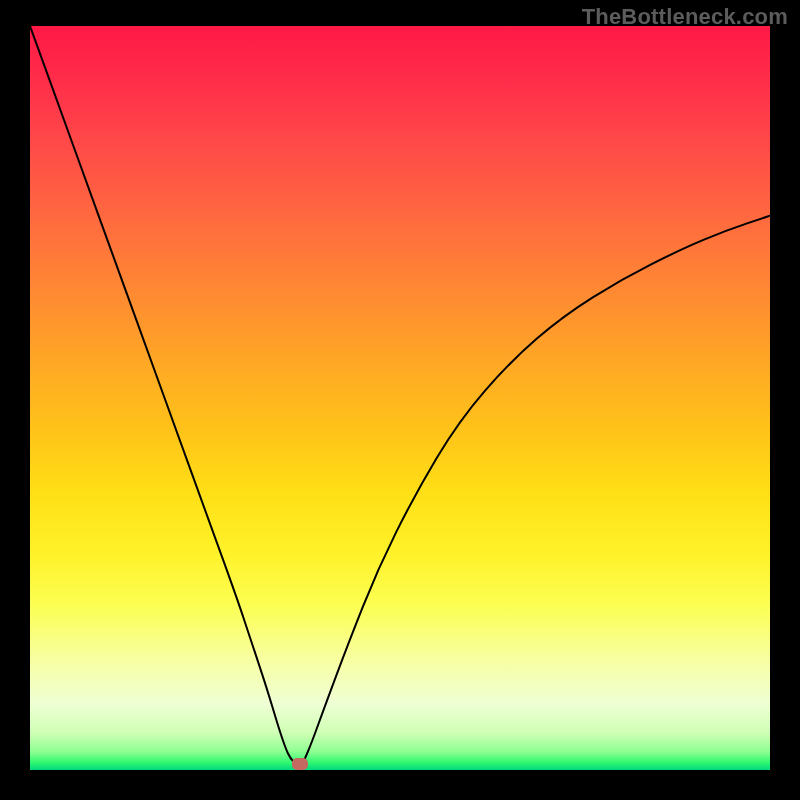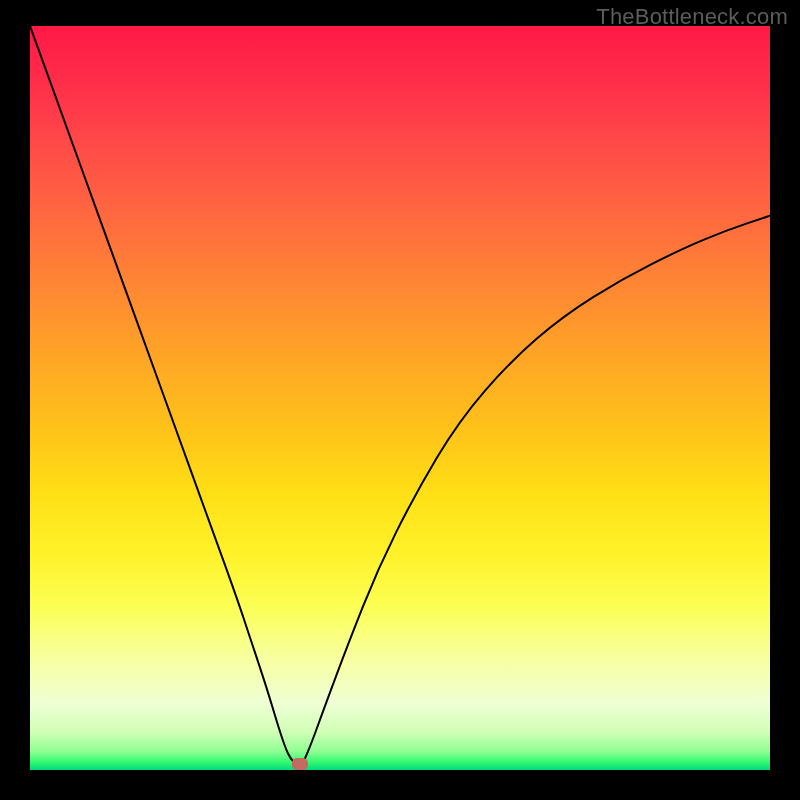--- a/index.html
+++ b/index.html
@@ -34,21 +34,21 @@
       #8fff93 97.5%,
       #30f870 99%,
       #00d880 100%
     );
   }
   .watermark {
     position: absolute;
     top: 4px;
     right: 12px;
     font-size: 22px;
-    font-weight: 400;
+    font-weight: 700;
     color: #5c5c5c;
     letter-spacing: 0.2px;
   }
   svg.curve {
     position: absolute;
     left: 0;
     top: 0;
     width: 740px;
     height: 744px;
   }

